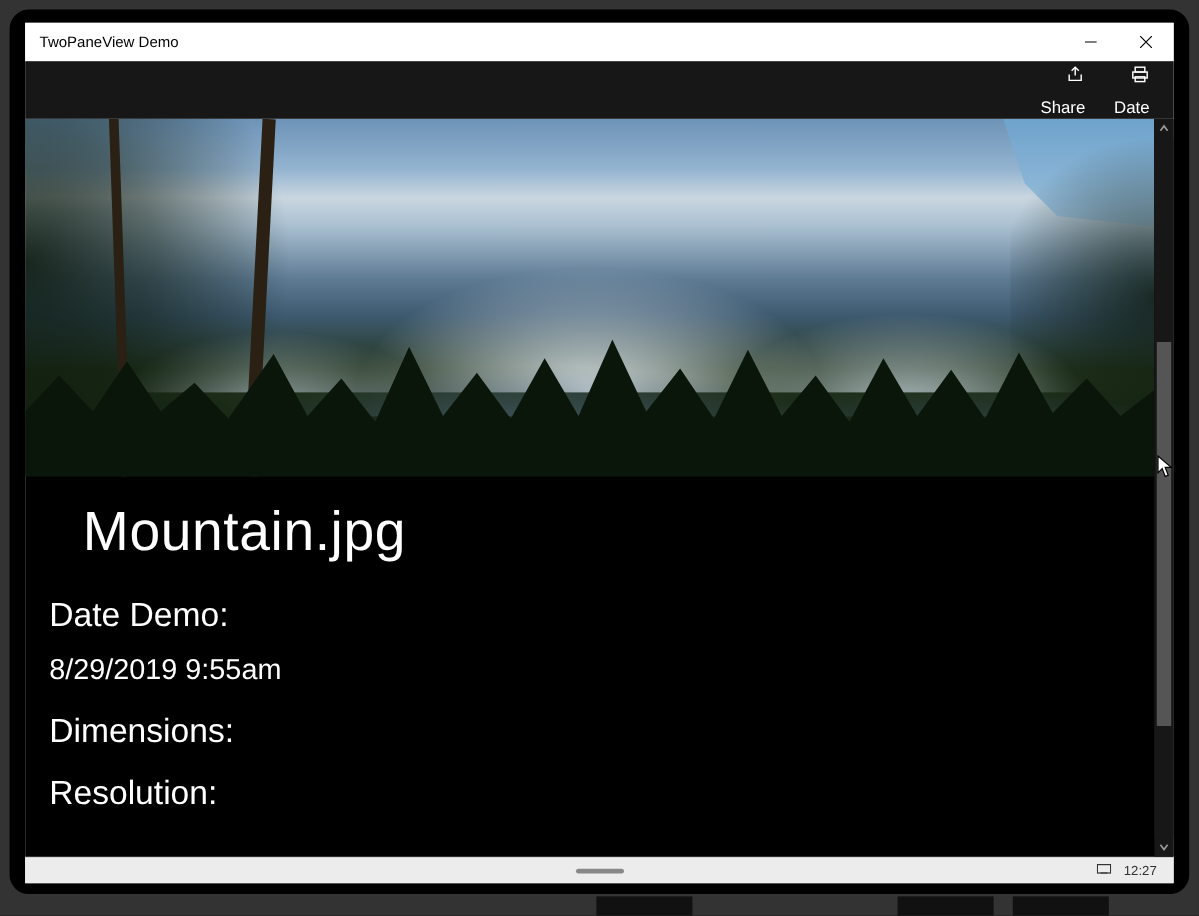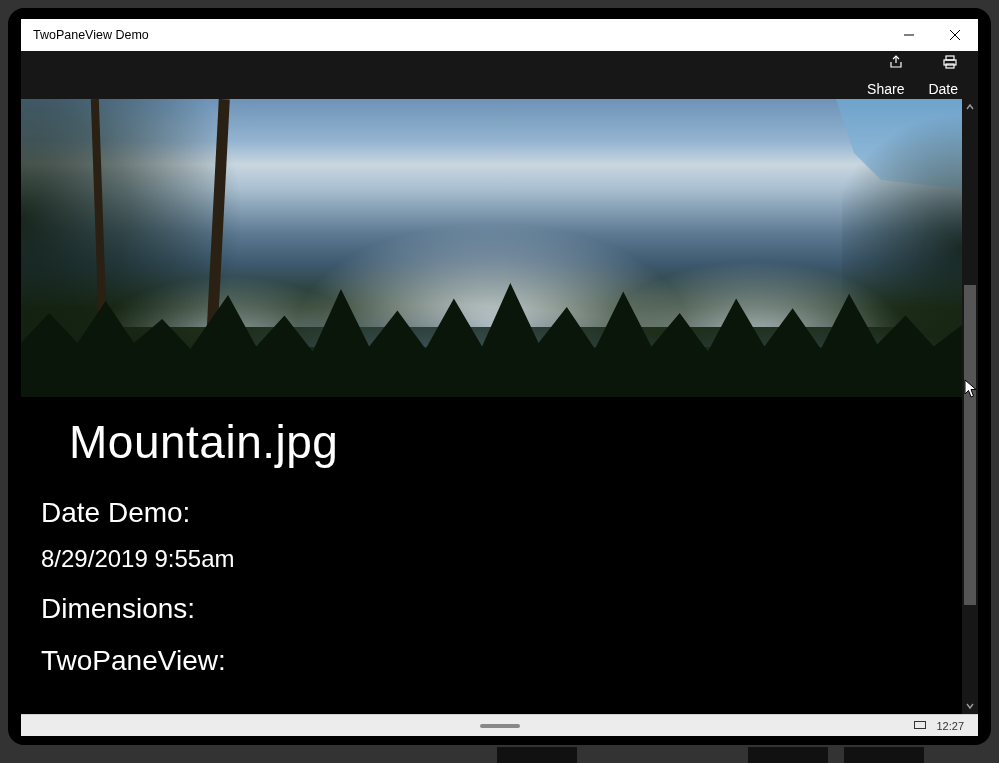--- a/index.html
+++ b/index.html
@@ -293,21 +293,21 @@
         </div>
 
         <div class="info-pane">
           <div class="file-title">Mountain.jpg</div>
 
           <div class="field-label">Date Demo:</div>
           <div class="field-value">8/29/2019 9:55am</div>
 
           <div class="field-label">Dimensions:</div>
 
-          <div class="field-label">TwoPaneView:</div>
+          <div class="field-label">Resolution:</div>
         </div>
 
       </div>
 
       <div class="vscroll">
         <div class="arrow">
           <svg width="8" height="8" viewBox="0 0 8 8">
               <path d="M1 6 L4 2 L7 6" stroke="#9a9a9a" stroke-width="1.4" fill="none"></path>
             </svg>
         </div>

